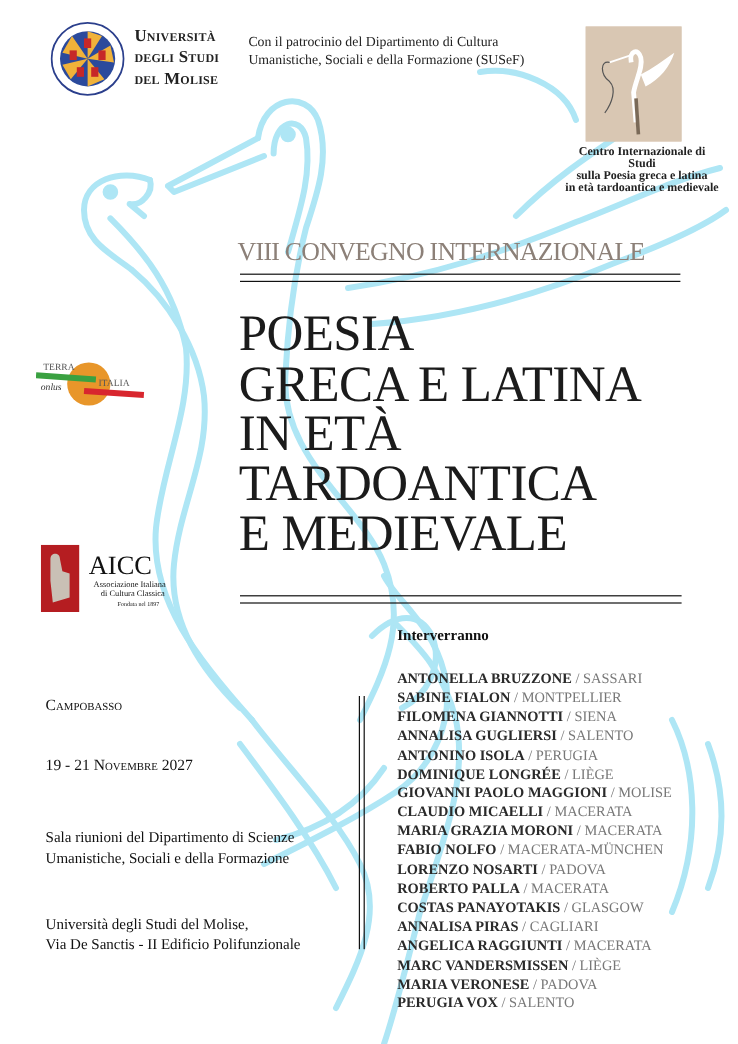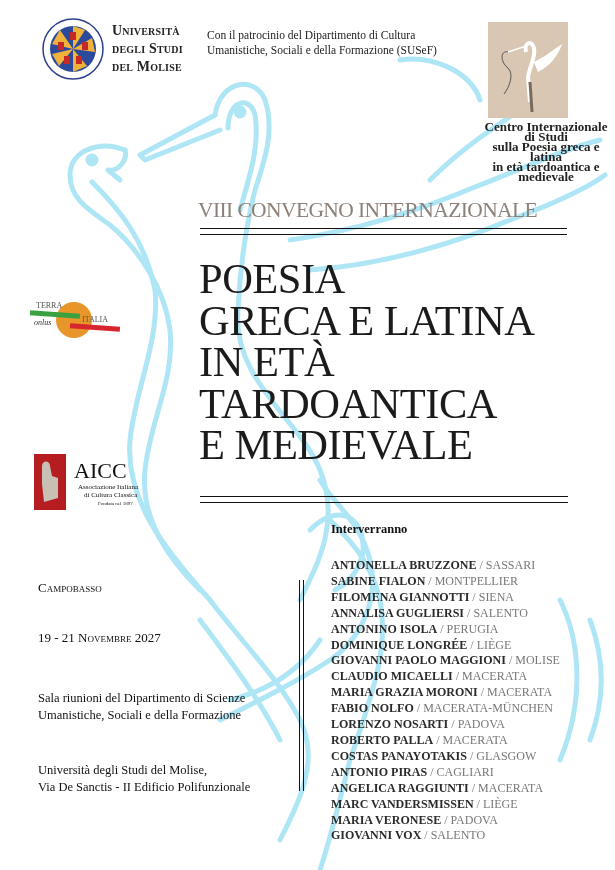--- a/index.html
+++ b/index.html
@@ -10,21 +10,21 @@
   .layer { z-index:1; }
 
   
   .unimol-seal { left:42px; top:18px; width:62px; height:62px; }
   .unimol-name { left:112px; top:22px; font-size:14px; line-height:18px; font-variant:small-caps; font-weight:bold; letter-spacing:0.2px; color:#222; }
   .unimol-name div { white-space:nowrap; }
 
   .patronage { left:207px; top:28px; font-size:11.5px; line-height:15px; color:#222; white-space:nowrap; }
 
   .centro-img { left:488px; top:22px; width:80px; height:96px; background:#d9c7b3; }
-  .centro-caption { left:481px; top:122px; width:130px; text-align:center; font-size:13px; line-height:10px; color:#222; font-weight:bold; }
+  .centro-caption { left:470px; top:122px; width:130px; text-align:center; font-size:10px; line-height:10px; color:#222; font-weight:bold; }
 
   .conv-title { left:198px; top:198px; font-family:Liberation Serif, serif; font-size:21.5px; color:#8c8078; letter-spacing:-0.6px; white-space:nowrap; font-weight:300;}
   .rule { position:absolute; height:1px; background:#111; }
 
   .main-title { left:199px; top:258px; font-size:42.5px; line-height:41.5px; letter-spacing:-0.5px; color:#1b1b1b; font-family:"Liberation Serif","DejaVu Serif",serif; }
   .main-title div { white-space:nowrap; }
 
   .terra { left:30px; top:298px; width:92px; height:42px; }
   .aicc { left:34px; top:454px; width:115px; height:58px; }
 
@@ -180,19 +180,19 @@
       <div class="speaker"><span class="nm">ANNALISA GUGLIERSI</span><span class="sep"> / </span><span class="aff">SALENTO</span></div>
       <div class="speaker"><span class="nm">ANTONINO ISOLA</span><span class="sep"> / </span><span class="aff">PERUGIA</span></div>
       <div class="speaker"><span class="nm">DOMINIQUE LONGRÉE</span><span class="sep"> / </span><span class="aff">LIÈGE</span></div>
       <div class="speaker"><span class="nm">GIOVANNI PAOLO MAGGIONI</span><span class="sep"> / </span><span class="aff">MOLISE</span></div>
       <div class="speaker"><span class="nm">CLAUDIO MICAELLI</span><span class="sep"> / </span><span class="aff">MACERATA</span></div>
       <div class="speaker"><span class="nm">MARIA GRAZIA MORONI</span><span class="sep"> / </span><span class="aff">MACERATA</span></div>
       <div class="speaker"><span class="nm">FABIO NOLFO</span><span class="sep"> / </span><span class="aff">MACERATA-MÜNCHEN</span></div>
       <div class="speaker"><span class="nm">LORENZO NOSARTI</span><span class="sep"> / </span><span class="aff">PADOVA</span></div>
       <div class="speaker"><span class="nm">ROBERTO PALLA</span><span class="sep"> / </span><span class="aff">MACERATA</span></div>
       <div class="speaker"><span class="nm">COSTAS PANAYOTAKIS</span><span class="sep"> / </span><span class="aff">GLASGOW</span></div>
-      <div class="speaker"><span class="nm">ANTONIO PIRAS</span><span class="sep"> / </span><span class="aff">CAGLIARI</span></div>
+      <div class="speaker"><span class="nm">ANNALISA PIRAS</span><span class="sep"> / </span><span class="aff">CAGLIARI</span></div>
       <div class="speaker"><span class="nm">ANGELICA RAGGIUNTI</span><span class="sep"> / </span><span class="aff">MACERATA</span></div>
       <div class="speaker"><span class="nm">MARC VANDERSMISSEN</span><span class="sep"> / </span><span class="aff">LIÈGE</span></div>
       <div class="speaker"><span class="nm">MARIA VERONESE</span><span class="sep"> / </span><span class="aff">PADOVA</span></div>
-      <div class="speaker"><span class="nm">GIOVANNI VOX</span><span class="sep"> / </span><span class="aff">SALENTO</span></div>
+      <div class="speaker"><span class="nm">PERUGIA VOX</span><span class="sep"> / </span><span class="aff">SALENTO</span></div>
     </div>
 </div>
 
 </body></html>

